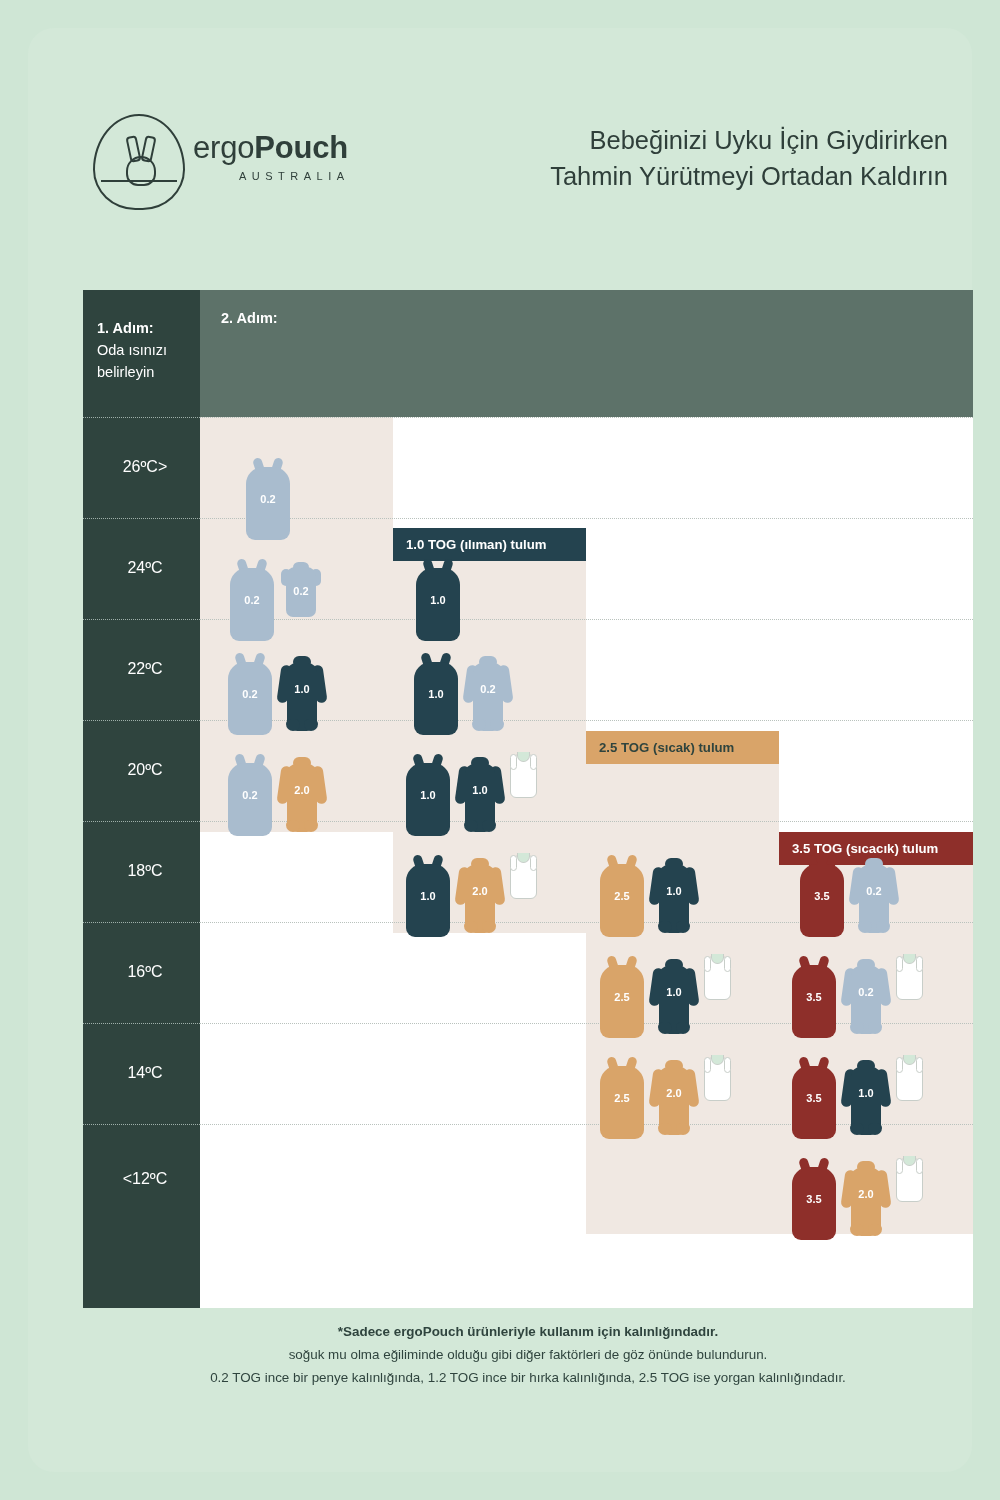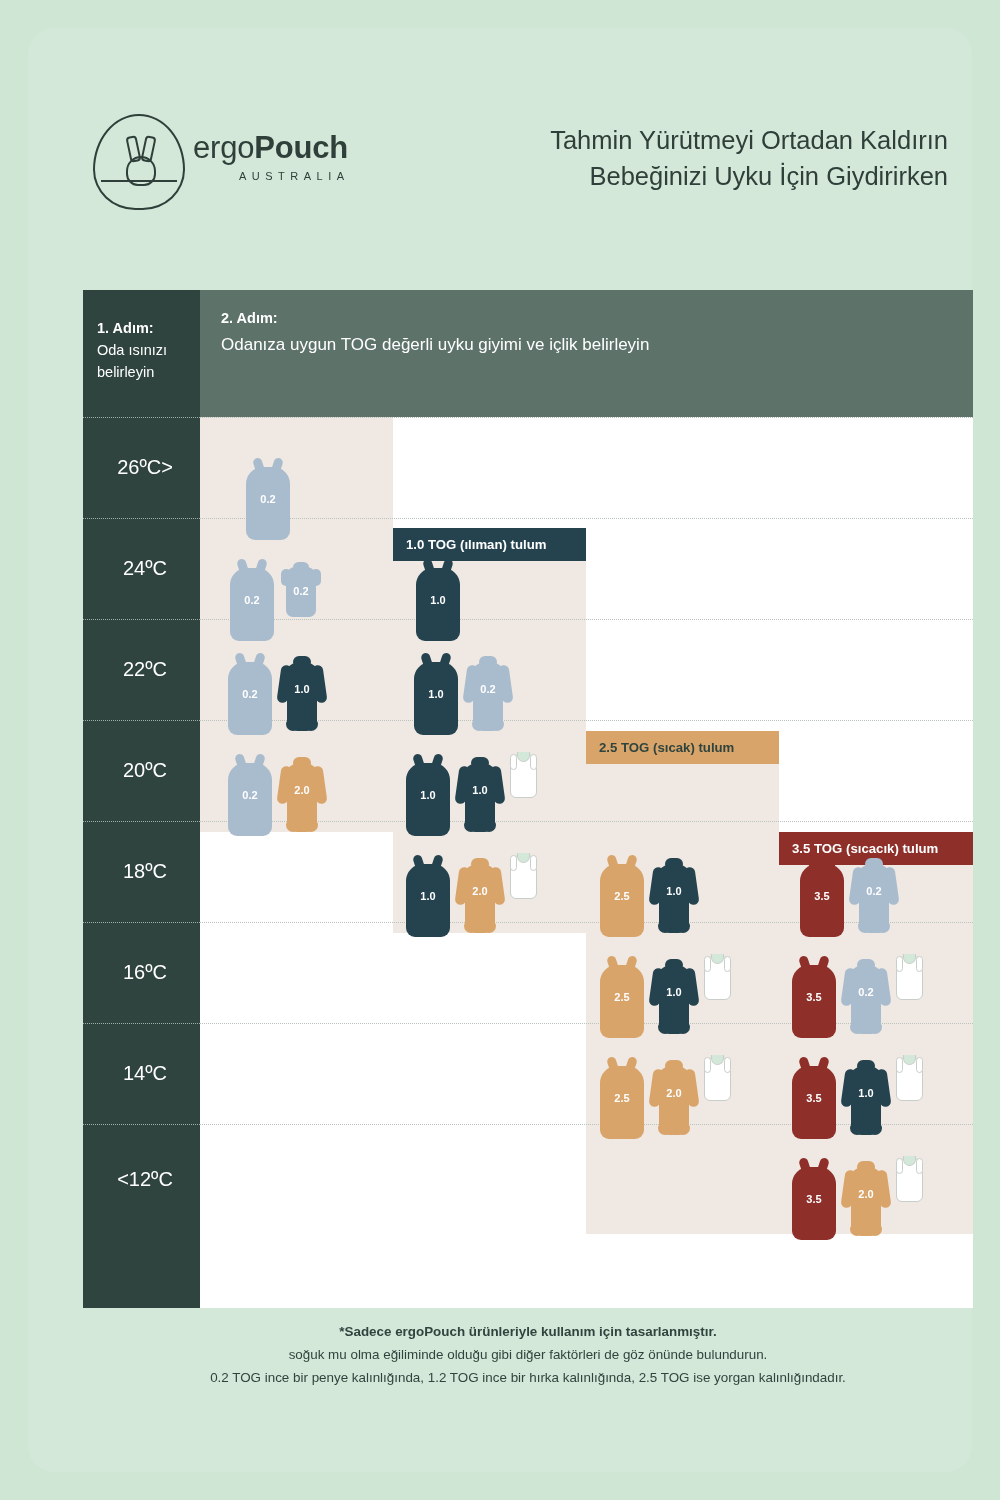--- a/index.html
+++ b/index.html
@@ -55,21 +55,21 @@
   .collabel{
     position:absolute;height:33px;line-height:33px;font-size:13.2px;font-weight:700;padding-left:13px;color:#fff;box-sizing:border-box;
   }
   .cl-cool{left:0;top:0;width:193px;background:#a9bcce;color:#2f443e;}
   .cl-mild{left:193px;top:111px;width:193px;background:#24434f;}
   .cl-warm{left:386px;top:314px;width:193px;background:#d9a469;color:#2f443e;}
   .cl-hot{left:579px;top:415px;width:194px;background:#8e2f2a;}
   
   .temps{position:absolute;left:0;top:127px;width:117px;height:891px;}
   .temp{
-    position:absolute;left:0;width:124px;height:100px;color:#fff;font-size:20px;
+    position:absolute;left:0;width:124px;height:100px;color:#fff;font-size:16px;
     display:flex;align-items:center;justify-content:center;
   }
   .temprow{position:absolute;left:0;width:117px;height:0;border-top:1.5px dotted #9fb0aa;}
   
   .cell{position:absolute;display:flex;align-items:flex-start;gap:7px;}
   .g{position:relative;}
   .tog{
     position:absolute;left:0;right:0;text-align:center;font-size:11px;font-weight:700;color:#fff;
   }
   
@@ -117,22 +117,22 @@
       <div class="logo-mark">
         <div class="ear-l"></div>
           <div class="ear-r"></div>
         <div class="body"></div>
         <div class="baseline"></div>
       </div>
       <div class="logo-text"><span>ergo</span><b>Pouch</b></div>
       <div class="logo-sub">AUSTRALIA</div>
     </div>
     <div class="title">
+      <div>Bebeğinizi Uyku İçin Giydirirken</div>
       <div>Tahmin Yürütmeyi Ortadan Kaldırın</div>
-      <div>Bebeğinizi Uyku İçin Giydirirken</div>
     </div>
   </div>
 
   <div class="chart">
 
     <div class="col-step1">
       <div class="step1-label">
         <b>1. Adım:</b>
         <div>Oda ısınızı belirleyin</div>
       </div>
@@ -152,21 +152,20 @@
       <div class="temprow" style="top:505px"></div>
       <div class="temp" style="top:505px">16ºC</div>
       <div class="temprow" style="top:606px"></div>
       <div class="temp" style="top:606px">14ºC</div>
       <div class="temprow" style="top:707px"></div>
       <div class="temp" style="top:707px;height:110px">&lt;12ºC</div>
     </div>
 
     <div class="banner">
       <h2>2. Adım:</h2>
-      <h3>Odanıza uygun TOG değerli uyku giyimi ve içlik belirleyin</h3>
     </div>
 
     <div class="grid">
 
       <div class="band-fill" style="left:0;top:0;width:193px;height:415px;"></div>
       <div class="band-fill" style="left:193px;top:111px;width:193px;height:405px;"></div>
       <div class="band-fill" style="left:386px;top:314px;width:193px;height:503px;"></div>
       <div class="band-fill" style="left:579px;top:415px;width:194px;height:402px;"></div>
 
       <div class="rowline" style="top:0px"></div>
@@ -464,18 +463,18 @@
             <div class="sh l"></div>
             <div class="sh r"></div>
             <div class="nk"></div>
         </div>
       </div>
 
     </div>
   </div>
 
   <div class="footer">
-    <div class="l1">*Sadece ergoPouch ürünleriyle kullanım için tasarlanmıştır.</div>
+    <div class="l1">*Sadece ergoPouch ürünleriyle kullanım için kalınlığındadır.</div>
     <div>soğuk mu olma eğiliminde olduğu gibi diğer faktörleri de göz önünde bulundurun.</div>
     <div>0.2 TOG ince bir penye kalınlığında, 1.2 TOG ince bir hırka kalınlığında, 2.5 TOG ise yorgan kalınlığındadır.</div>
   </div>
 
 </div>
 
 </body></html>

